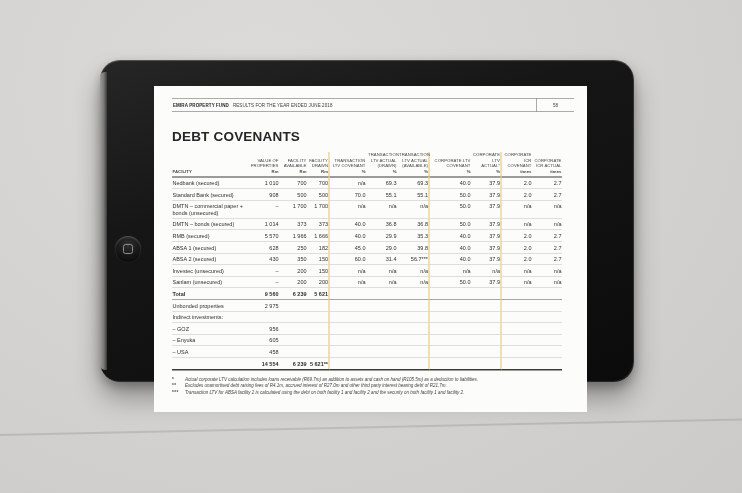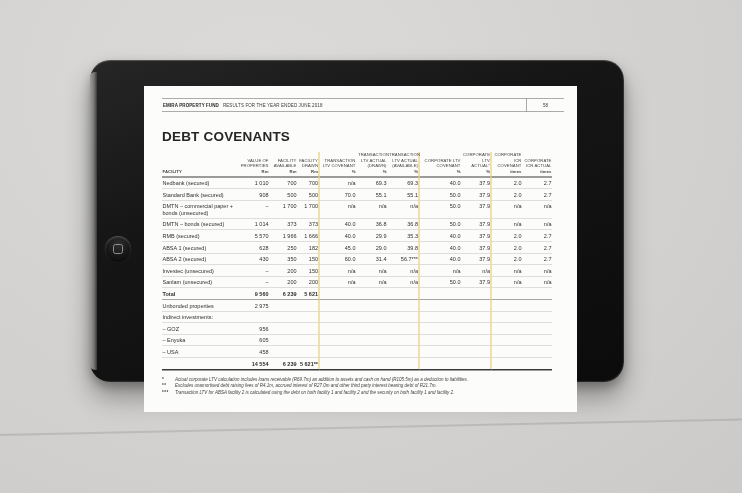--- a/index.html
+++ b/index.html
@@ -7,21 +7,21 @@
     width:742px;height:493px;overflow:hidden;position:relative;
     background:radial-gradient(ellipse at 35% 18%, #dcdbd9 0%, #d3d2d0 55%, #cbcac8 100%);
     font-family:"Liberation Sans", sans-serif;
   }
   .seam{
     position:absolute;left:-10px;top:426px;width:780px;height:1.5px;
     background:rgba(90,90,88,0.18);transform:rotate(-1.2deg);
   }
   
   .tablet{
-    position:absolute;left:90px;top:60px;width:534px;height:322px;
+    position:absolute;left:100px;top:60px;width:534px;height:322px;
     border-radius:20px;
     background:linear-gradient(160deg,#262626 0%,#161616 35%,#0b0b0b 100%);
     box-shadow:
       inset 0 1px 1px rgba(255,255,255,0.22),
       inset -1px -1px 1px rgba(255,255,255,0.12),
       0 16px 26px rgba(0,0,0,0.32),
       0 5px 10px rgba(0,0,0,0.25);
   }
   .tablet-edge{
     position:absolute;left:0;top:12px;bottom:12px;width:7px;

